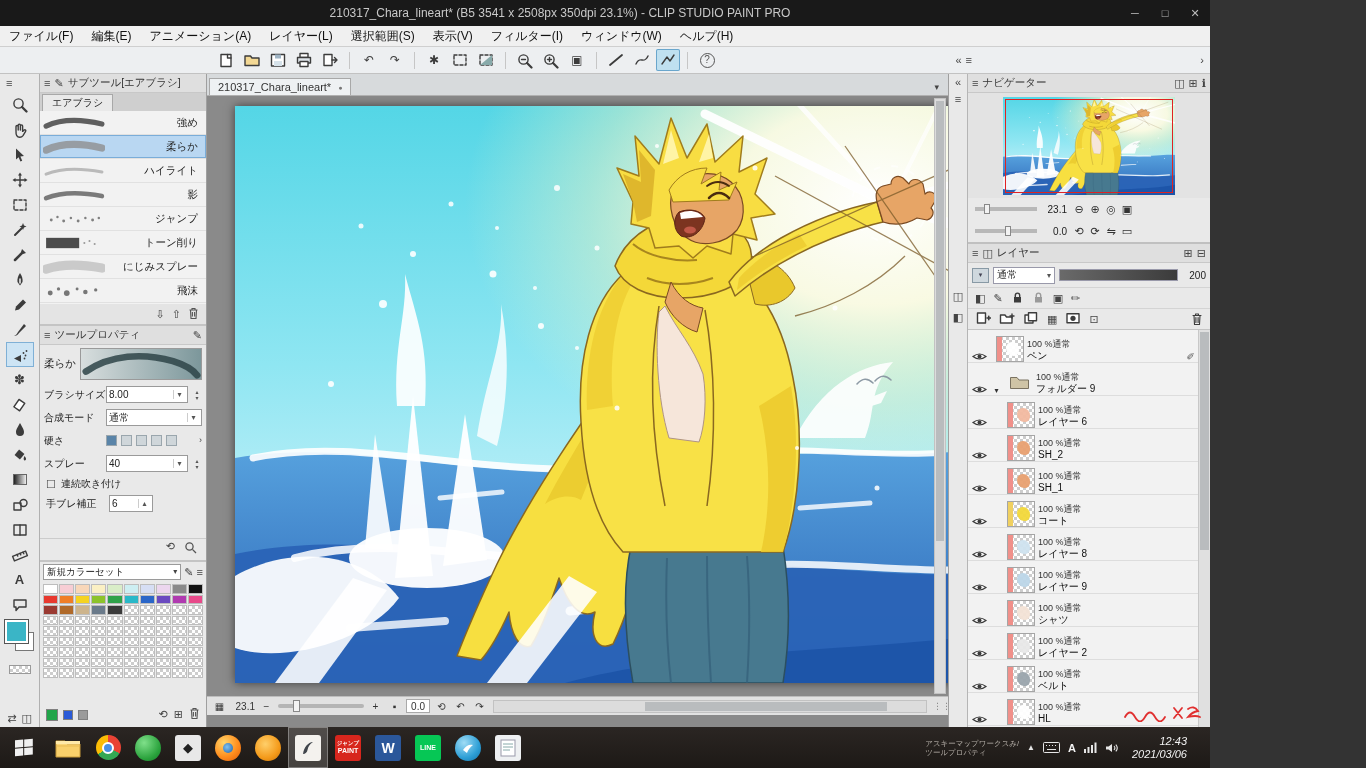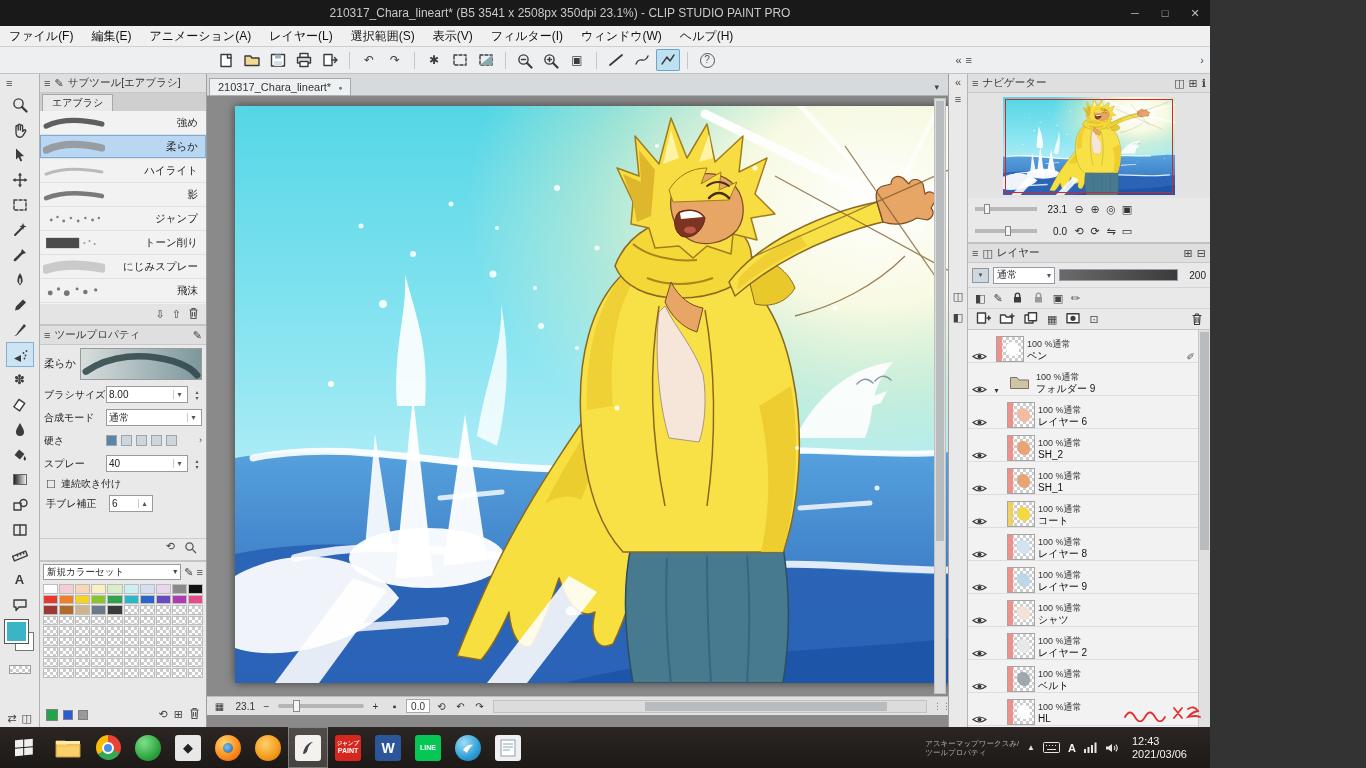--- a/index.html
+++ b/index.html
@@ -142,21 +142,21 @@
   .sqw{display:flex;align-items:center;justify-content:center;width:26px;height:26px;border-radius:3px;font-weight:bold;}
   .sqw.col{flex-direction:column;line-height:1;}
   .orb{width:26px;height:26px;border-radius:50%;display:flex;align-items:center;justify-content:center;position:relative;}
   .orbdot{position:absolute;inset:8px;border-radius:50%;}
   .chrome{width:25px;height:25px;border-radius:50%;background:conic-gradient(#ea4335 0 33%,#34a853 0 66%,#fbbc05 0 100%);position:relative;display:block;}
   .chrome i{position:absolute;inset:6.5px;background:#4a90e2;border:2.5px solid #fff;border-radius:50%;}
   .tray{margin-left:auto;display:flex;align-items:center;gap:8px;padding-right:2px;}
   .tray-note{font-size:7.5px;color:#b3ada6;line-height:9px;}
   .tray-ic{color:#e6e6e6;font-size:10px;display:flex;align-items:center;}
   .ime{font-size:11px;color:#f2f2f2;font-weight:bold;}
-  .clock{font-size:11px;color:#f2f2f2;line-height:13px;padding:0 5px;text-align:left;}
+  .clock{font-size:11px;color:#f2f2f2;line-height:13px;padding:0 5px;text-align:right;font-style:italic;}
   .show-desktop{width:8px;border-left:1px solid rgba(255,255,255,.4);}
   .red-mark{position:absolute;right:4px;bottom:42px;z-index:6;}
 </style>
 </head>
 <body>
 
 <svg width="0" height="0" style="position:absolute" aria-hidden="true">
 <symbol id="art" viewBox="0 0 822 577">
   <defs>
     <linearGradient id="skyG" x1="0" y1="0" x2="0" y2="1">

